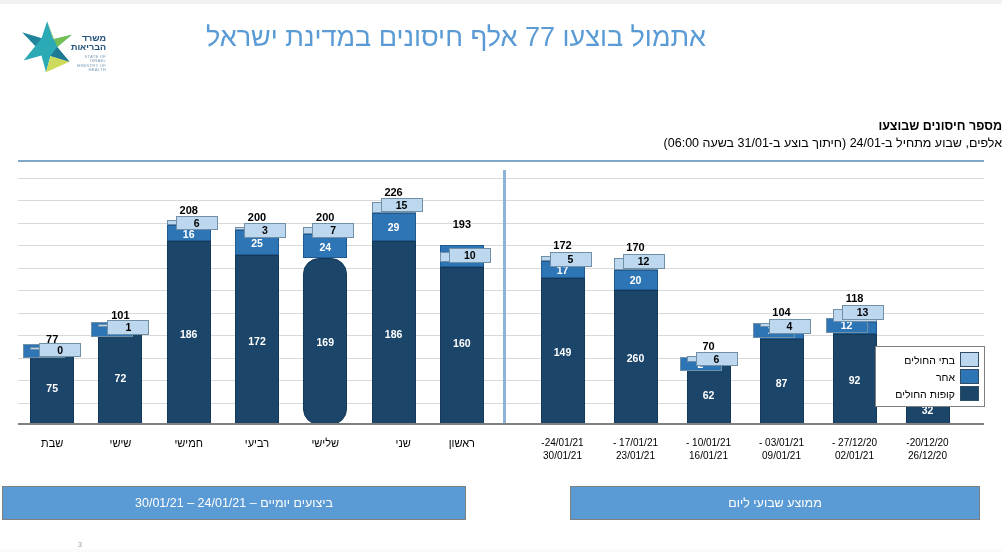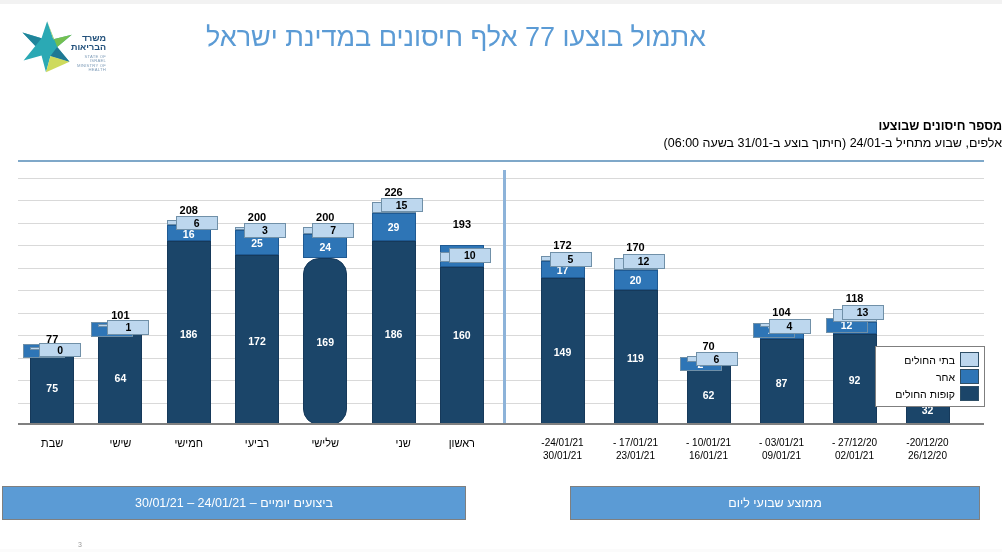--- a/index.html
+++ b/index.html
@@ -146,21 +146,21 @@
             <div class="seg s-other" style="bottom: 74.1px; height: 3px;">
               <div class="seglabel on-dark" style="top: -5px; left: -8px; right: 8px; background: rgb(46, 117, 182); padding: 1px 2px; border: 1px solid rgb(112, 144, 168);">1</div>
             </div>
             <div class="seg s-hosp" style="bottom: 75.088px; height: 3px;">
               <div class="seglabel on-light" style="top: -5px; left: 8px; right: -8px; background: rgb(189, 215, 238); padding: 1px 2px; border: 1px solid rgb(112, 144, 168);">0</div>
             </div>
             <div class="total" style="bottom: 80.076px;">77</div>
           </div>
           <div class="bar" style="left: 80.4286px; width: 44px; height: 99.788px;">
             <div class="seg s-kupot" style="bottom: 0px; height: 95.836px;">
-              <div class="seglabel on-dark" style="top: 42.418px;">64</div>
+              <div class="seglabel on-dark" style="top: 42.418px;">72</div>
             </div>
             <div class="seg s-other" style="bottom: 95.836px; height: 3px;">
               <div class="seglabel on-dark" style="top: -5px; left: -8px; right: 8px; background: rgb(46, 117, 182); padding: 1px 2px; border: 1px solid rgb(112, 144, 168);">2</div>
             </div>
             <div class="seg s-hosp" style="bottom: 97.812px; height: 3px;">
               <div class="seglabel on-light" style="top: -5px; left: 8px; right: -8px; background: rgb(189, 215, 238); padding: 1px 2px; border: 1px solid rgb(112, 144, 168);">1</div>
             </div>
             <div class="total" style="bottom: 103.788px;">101</div>
           </div>
           <div class="bar" style="left: 148.714px; width: 44px; height: 205.504px;">
@@ -206,21 +206,21 @@
             <div class="seg s-other" style="bottom: 183.768px; height: 28.652px;">
               <div class="seglabel on-dark" style="top: 8.826px;">29</div>
             </div>
             <div class="seg s-hosp" style="bottom: 212.42px; height: 10.868px;">
               <div class="seglabel on-light" style="top: -5px; left: 8px; right: -8px; background: rgb(189, 215, 238); padding: 1px 2px; border: 1px solid rgb(112, 144, 168);">15</div>
             </div>
             <div class="total" style="bottom: 227.288px;">226</div>
           </div>
           <div class="bar" style="left: 421.857px; width: 44px; height: 190.684px;">
             <div class="seg s-kupot" style="bottom: 0px; height: 158.08px;">
-              <div class="seglabel on-dark" style="top: 62px;">160</div>
+              <div class="seglabel on-dark" style="top: 70px;">160</div>
             </div>
             <div class="seg s-other" style="bottom: 158.08px; height: 21.736px;">
               <div class="seglabel on-dark" style="top: 5.368px;">22</div>
             </div>
             <div class="seg s-hosp" style="bottom: 163px; height: 9.88px; padding-left: 36px;">
               <div class="seglabel on-light" style="top: -5px; left: 8px; right: -8px; background: rgb(189, 215, 238); padding: 1px 2px; border: 1px solid rgb(112, 144, 168);">10</div>
             </div>
             <div class="total" style="bottom: 194.684px;">193</div>
           </div>
           <div class="bar" style="left: 522.5px; width: 44px; height: 169.936px;">
@@ -230,21 +230,21 @@
             <div class="seg s-other" style="bottom: 147.212px; height: 16.796px;">
               <div class="seglabel on-dark" style="top: 2.898px;">17</div>
             </div>
             <div class="seg s-hosp" style="bottom: 164.008px; height: 4.94px;">
               <div class="seglabel on-light" style="top: -5px; left: 8px; right: -8px; background: rgb(189, 215, 238); padding: 1px 2px; border: 1px solid rgb(112, 144, 168);">5</div>
             </div>
             <div class="total" style="bottom: 173.936px;">172</div>
           </div>
           <div class="bar" style="left: 595.5px; width: 44px; height: 167.96px;">
             <div class="seg s-kupot" style="bottom: 0px; height: 135.356px;">
-              <div class="seglabel on-dark" style="top: 62.178px;">119</div>
+              <div class="seglabel on-dark" style="top: 62.178px;">260</div>
             </div>
             <div class="seg s-other" style="bottom: 135.356px; height: 19.76px;">
               <div class="seglabel on-dark" style="top: 4.38px;">20</div>
             </div>
             <div class="seg s-hosp" style="bottom: 155.116px; height: 11.856px;">
               <div class="seglabel on-light" style="top: -5px; left: 8px; right: -8px; background: rgb(189, 215, 238); padding: 1px 2px; border: 1px solid rgb(112, 144, 168);">12</div>
             </div>
             <div class="total" style="bottom: 171.96px;">170</div>
           </div>
           <div class="bar" style="left: 668.5px; width: 44px; height: 69.16px;">

